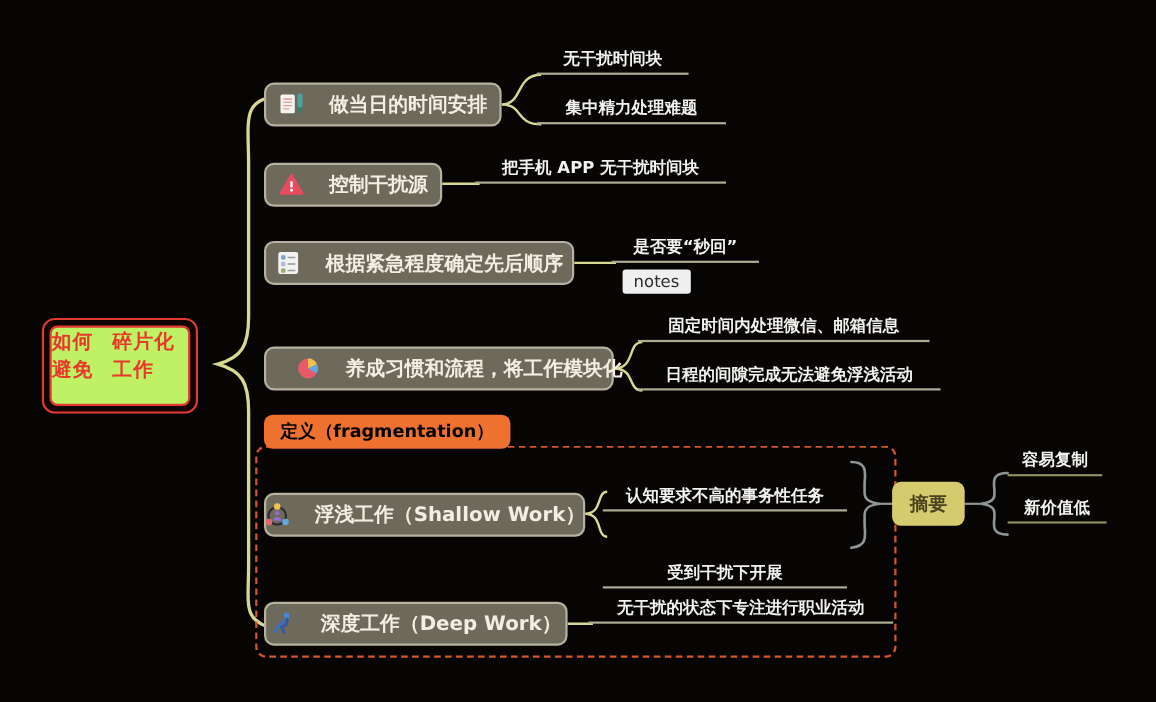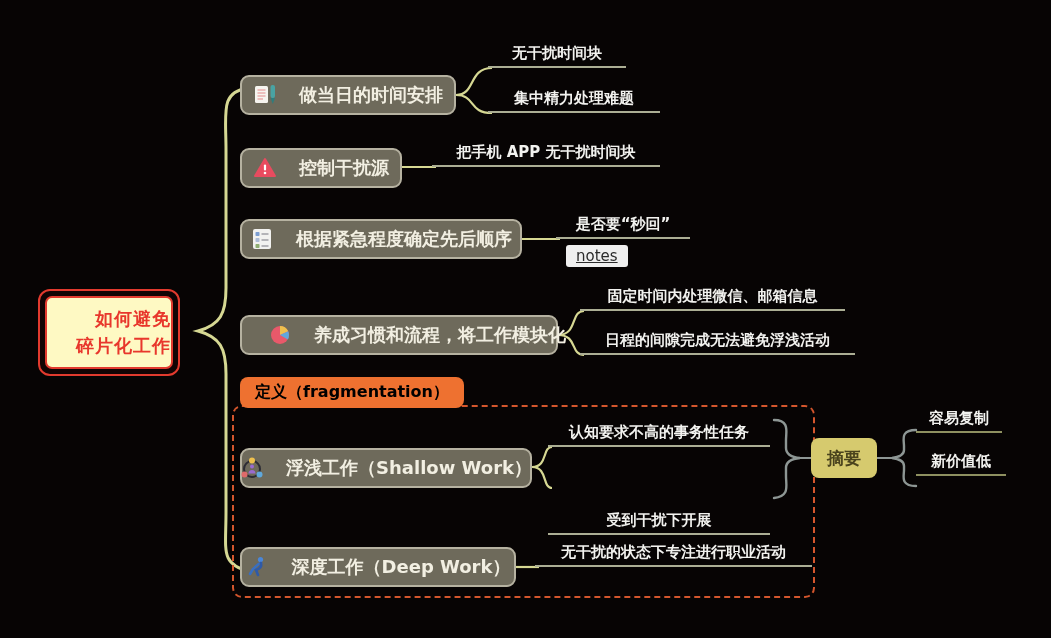--- a/index.html
+++ b/index.html
@@ -9,22 +9,22 @@
   }
   .connectors{position:absolute;left:0;top:0;z-index:1;pointer-events:none;}
 
   
   .root-node{
     position:absolute;left:38px;top:289px;width:142px;height:87px;z-index:3;
     background:#120404;border:2px solid #e23a2e;border-radius:12px;
     box-sizing:border-box;display:flex;align-items:stretch;justify-content:stretch;
   }
   .root-inner{
-    flex:1;margin:5px;border:2px solid #e23a2e;border-radius:7px;background:#fef9c3;
-    display:flex;flex-direction:column;align-items:flex-end;justify-content:center;
+    flex:1;margin:5px;border:2px solid #e23a2e;border-radius:7px;background:#bef264;
+    display:flex;flex-direction:row;align-items:flex-start;justify-content:center;
     color:#e8372c;font-size:18px;font-weight:bold;line-height:1.45;letter-spacing:1px;
   }
 
   
   .topic{
     position:absolute;height:40px;z-index:3;box-sizing:border-box;
     background:#6e6a5b;border:2px solid #b6b2a1;border-radius:9px;
     display:flex;align-items:center;justify-content:center;gap:22px;
     color:#f2efe2;font-size:18px;font-weight:600;white-space:nowrap;
   }
@@ -54,21 +54,21 @@
     position:absolute;left:811px;top:438px;width:66px;height:40px;z-index:4;
     background:#d6ca6e;border-radius:8px;box-sizing:border-box;
     display:flex;align-items:center;justify-content:center;
     color:#4a431d;font-size:17px;font-weight:700;
   }
 
   
   .note-label{
     position:absolute;left:566px;top:245px;z-index:3;
     background:#efefef;border-radius:3px;padding:2px 10px;
-    color:#2b2b2b;font-size:15px;text-decoration:underline;
+    color:#2b2b2b;font-size:15px;
   }
 </style>
 </head>
 <body>
 
 <div class="canvas">
 
   <svg class="connectors" width="1051" height="638" viewBox="0 0 1051 638">
 
     <path d="M 248 88 C 220 92 226 112 226 150 L 226 288 C 226 314 220 325 198 331
@@ -170,21 +170,21 @@
         <circle cx="12" cy="13" r="8" fill="none" stroke="#2c2c34" stroke-width="2"></circle>
         <circle cx="12" cy="4.5" r="3" fill="#eec04e"></circle>
         <circle cx="4.5" cy="18.5" r="3" fill="#e06a6a"></circle>
         <circle cx="19.5" cy="18.5" r="3" fill="#5fa8dc"></circle>
         <circle cx="12" cy="10.5" r="2" fill="#9a6ad0"></circle>
         <path d="M8.5 17.5 a3.5 3.5 0 0 1 7 0 Z" fill="#9a6ad0"></path>
       </svg>
     </span>
     <span>浮浅工作（Shallow Work）</span>
   </div>
-  <div class="leaf" style="left:548px;top:422px;width:222px;">认知要求不高的事务性任务</div>
+  <div class="leaf" style="left:548px;top:440px;width:222px;">认知要求不高的事务性任务</div>
   <div class="leaf" style="left:548px;top:463px;width:222px;margin-top:47px;">受到干扰下开展</div>
 
   <div class="summary-node">摘要</div>
   <div class="leaf right" style="left:916px;top:408px;width:86px;">容易复制</div>
   <div class="leaf right" style="left:916px;top:451px;width:90px;">新价值低</div>
 
   <div class="topic" style="left:240px;top:547px;width:276px;">
     <span class="ticon">
       <svg width="24" height="24" viewBox="0 0 24 24">
         <circle cx="14.5" cy="4.5" r="2.6" fill="#4a86d8"></circle>

